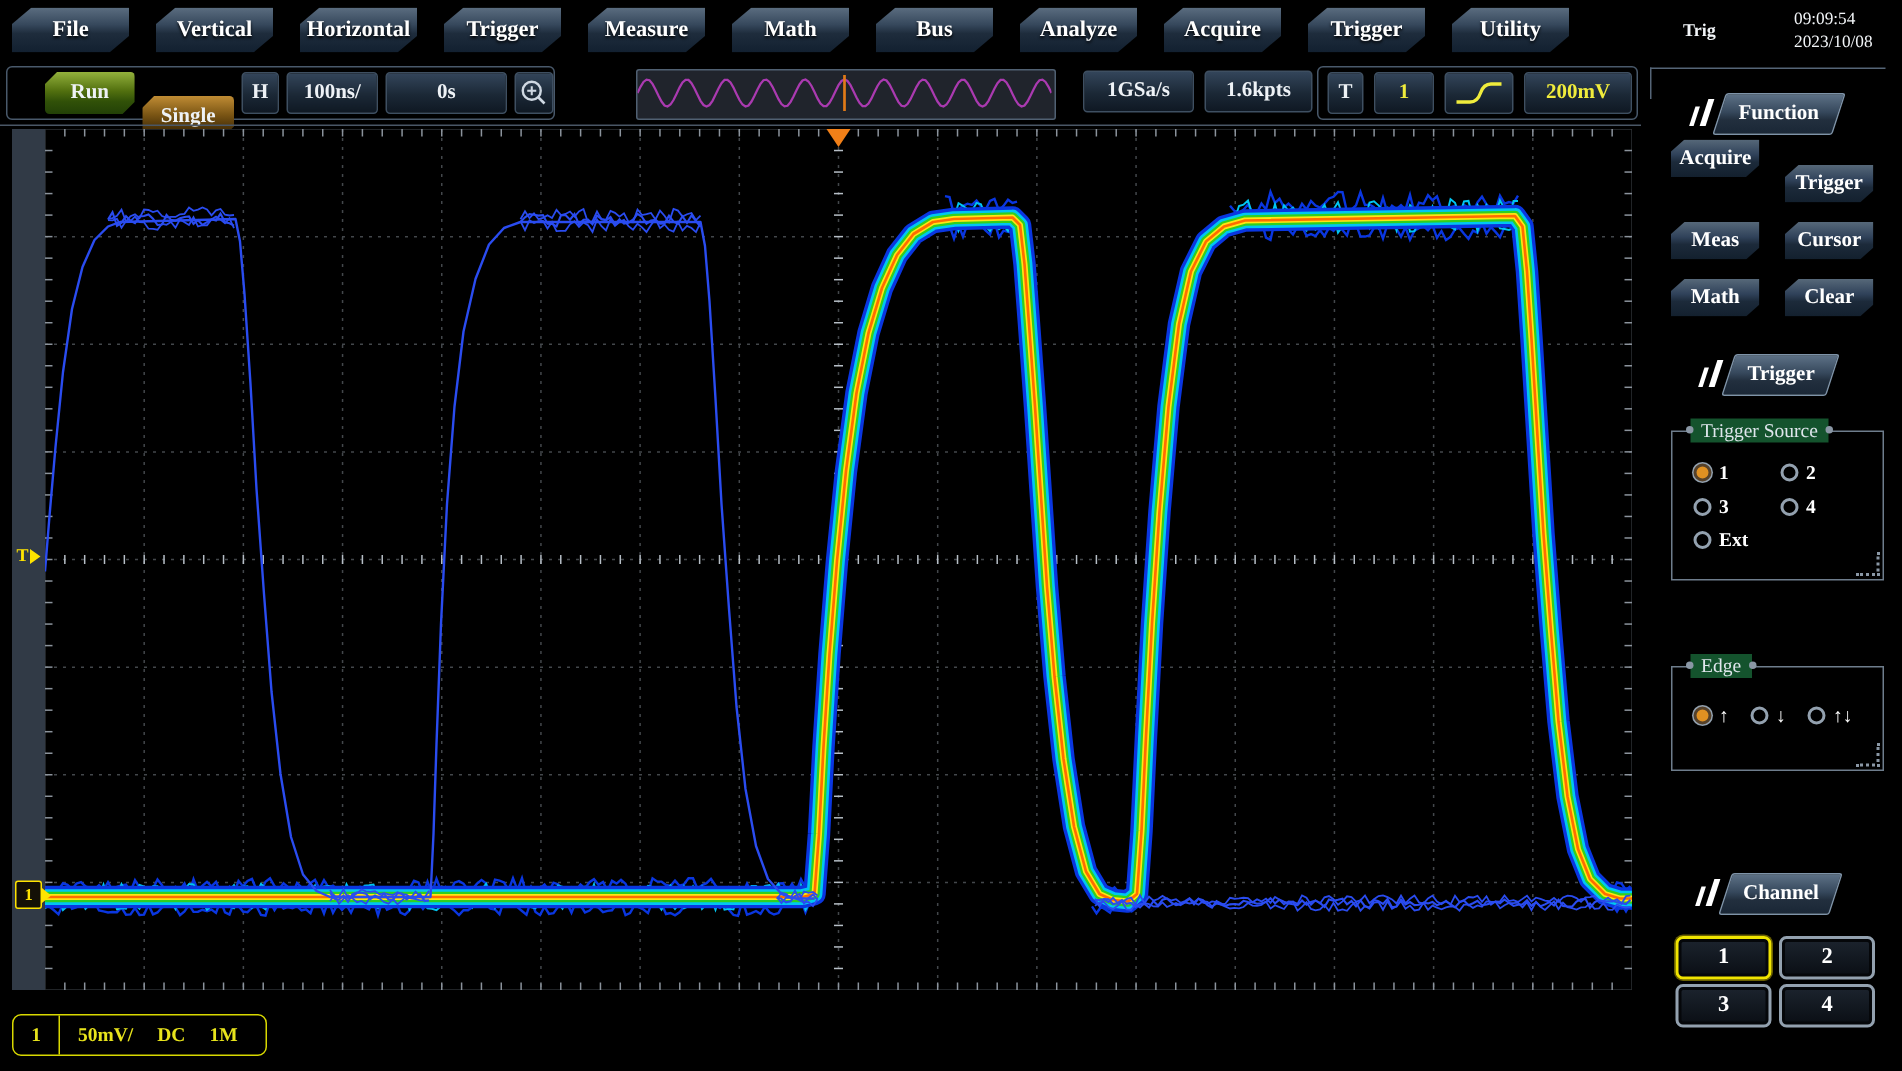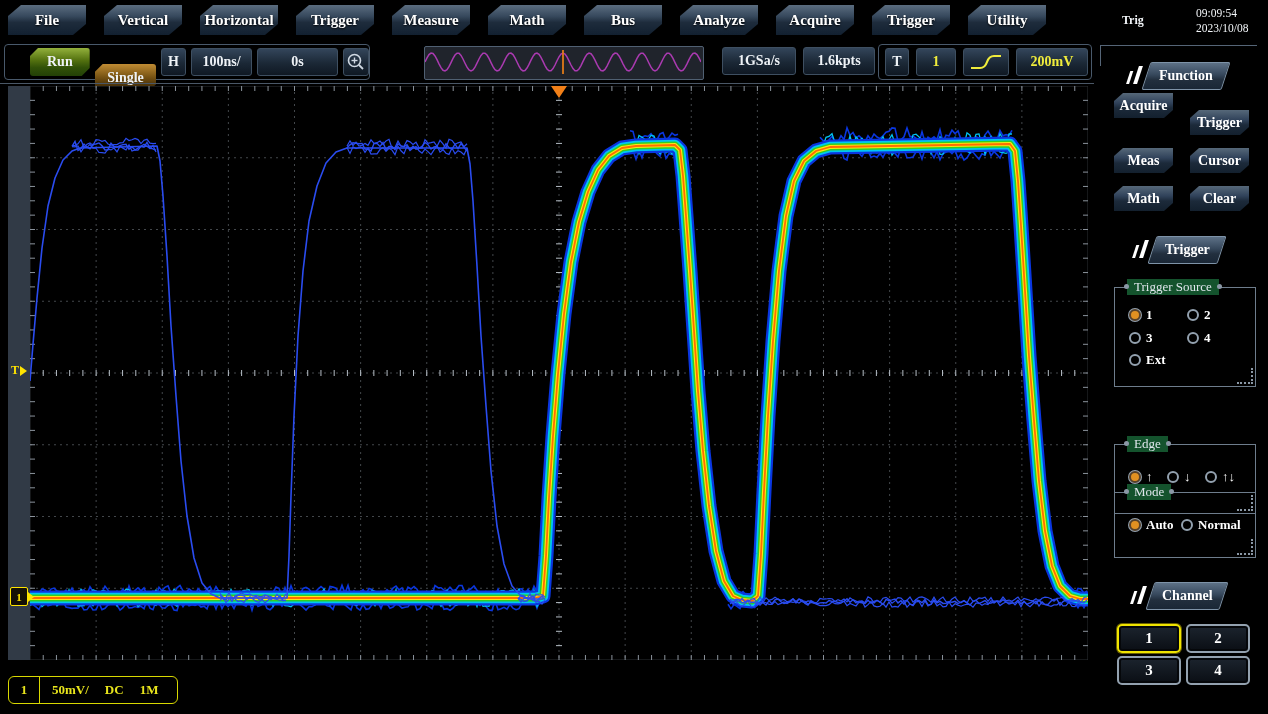--- a/index.html
+++ b/index.html
@@ -639,32 +639,20 @@
     <div class="radio-row" style="left:52px;top:24px;">
       <span class="rdot"></span>
       <span>↓</span>
       </div>
     <div class="radio-row" style="left:90px;top:24px;">
       <span class="rdot"></span>
       <span>↑↓</span>
       </div>
   </div>
 
-  <div class="group" style="left:1114px;top:492px;width:140px;height:64px;">
-    <span class="glabel">Mode</span>
-    <span class="grip"></span>
-    <div class="radio-row" style="left:14px;top:24px;">
-      <span class="rdot sel"></span>
-      <span>Auto</span>
-      </div>
-    <div class="radio-row" style="left:66px;top:24px;">
-      <span class="rdot"></span>
-      <span>Normal</span>
-      </div>
-  </div>
 
   <div class="hdr" style="left:1150px;top:582px;width:72px;">
     <span>Channel</span>
     </div>
   <div class="hdr-flash" style="left:1140px;top:586px;"></div>
 
   <div class="chbtn active" style="left:1117px;top:624px;">1</div>
   <div class="chbtn" style="left:1186px;top:624px;">2</div>
   <div class="chbtn" style="left:1117px;top:656px;">3</div>
   <div class="chbtn" style="left:1186px;top:656px;">4</div>

